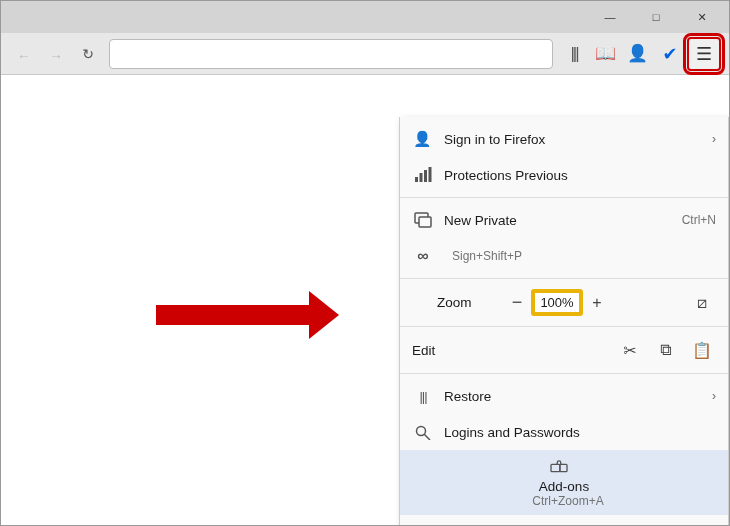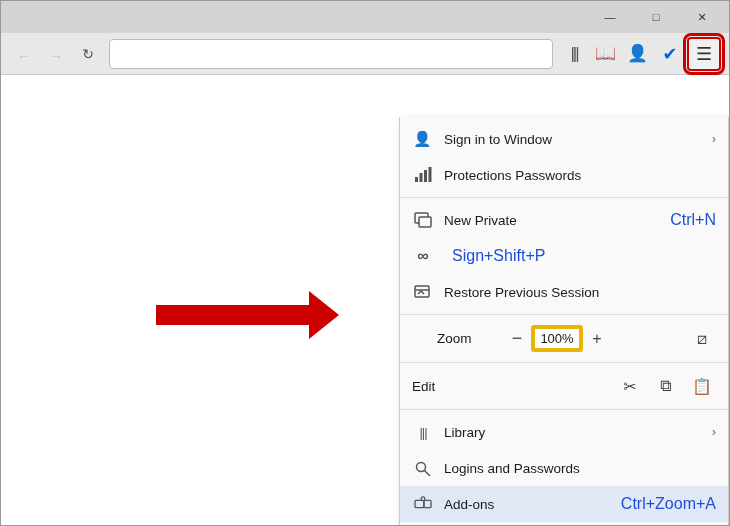--- a/index.html
+++ b/index.html
@@ -155,42 +155,42 @@
     .menu-item {
       display: flex;
       align-items: center;
       padding: 7px 12px;
       cursor: pointer;
       font-size: 13.5px;
       color: #1a1a1a;
       position: relative;
       min-height: 36px;
     }
-    .menu-item.add-ons-item { background: #e0e8f5; }
+    .menu-item.add-ons-item { background: #e0e8f5; flex-direction: column; }
 
     .menu-icon {
       width: 22px;
       height: 22px;
       margin-right: 10px;
       display: flex;
       align-items: center;
       justify-content: center;
       font-size: 15px;
       flex-shrink: 0;
       color: #444;
     }
 
     .menu-label {
       flex: 1;
       font-size: 13.5px;
     }
 
     .menu-shortcut {
-      font-size: 16px;
-      color: #1d4ed8;
+      font-size: 12px;
+      color: #737373;
       margin-left: 8px;
     }
 
     .menu-arrow {
       font-size: 12px;
       color: #666;
       margin-left: 4px;
     }
 
     .menu-divider {
@@ -303,64 +303,54 @@
       <div style="position:absolute; top:230px; left:155px; display:flex; align-items:center;">
         <div style="width:155px; height:20px; background:#cc0000; position:relative;">
           <div style="position:absolute; right:-28px; top:50%; transform:translateY(-50%); width:0; height:0; border-top:24px solid transparent; border-bottom:24px solid transparent; border-left:30px solid #cc0000;"></div>
         </div>
       </div>
 
       <div class="dropdown-menu">
 
         <div class="menu-item">
           <div class="menu-icon">👤</div>
-          <span class="menu-label">Sign in to Window</span>
+          <span class="menu-label">Sign in to Firefox</span>
           <span class="menu-arrow">›</span>
         </div>
 
         <div class="menu-item">
           <div class="menu-icon" style="font-size:14px;">
             <svg width="18" height="16" viewBox="0 0 18 16" fill="none" xmlns="http://www.w3.org/2000/svg">
               <rect x="1" y="10" width="3" height="5" fill="#555"></rect>
               <rect x="5.5" y="6" width="3" height="9" fill="#555"></rect>
               <rect x="10" y="3" width="3" height="12" fill="#555"></rect>
               <rect x="14.5" y="0" width="3" height="15" fill="#555"></rect>
             </svg>
           </div>
-          <span class="menu-label">Protections Passwords</span>
+          <span class="menu-label">Protections Previous</span>
         </div>
 
         <div class="menu-divider"></div>
 
         <div class="menu-item">
           <div class="menu-icon" style="font-size:14px;">
             <svg width="18" height="16" viewBox="0 0 18 16" fill="none">
               <rect x="1" y="1" width="13" height="10" rx="1" stroke="#555" stroke-width="1.5" fill="none"></rect>
               <rect x="5" y="5" width="12" height="10" rx="1" stroke="#555" stroke-width="1.5" fill="#f9f9f9"></rect>
             </svg>
           </div>
           <span class="menu-label">New Private</span>
           <span class="menu-shortcut">Ctrl+N</span>
         </div>
 
         <div class="menu-item">
           <div class="menu-icon" style="font-size:16px; font-weight:bold; color:#555;">∞</div>
           <span class="menu-shortcut">Sign+Shift+P</span>
         </div>
 
-        <div class="menu-item">
-          <div class="menu-icon" style="font-size:15px;">
-            <svg width="18" height="16" viewBox="0 0 18 16" fill="none">
-              <rect x="1" y="2" width="14" height="11" rx="1" stroke="#555" stroke-width="1.5" fill="none"></rect>
-              <line x1="1" y1="6" x2="15" y2="6" stroke="#555" stroke-width="1.5"></line>
-              <polyline points="4,10 7,7 10,10" stroke="#555" stroke-width="1.5" fill="none"></polyline>
-            </svg>
-          </div>
-          <span class="menu-label">Restore Previous Session</span>
-        </div>
 
         <div class="menu-divider"></div>
 
         <div class="menu-zoom-row">
           <span class="zoom-label">Zoom</span>
           <span class="zoom-minus" style="font-size:18px; margin-left:16px;">−</span>
           <span class="zoom-percent">100%</span>
           <span class="zoom-plus" style="font-size:16px;">+</span>
           <span style="flex:1;"></span>
           <span class="zoom-expand" style="font-size:16px;">⧄</span>
@@ -373,21 +363,21 @@
           <span style="flex:1;"></span>
           <span class="edit-btn">✂</span>
           <span class="edit-btn">⧉</span>
           <span class="edit-btn">📋</span>
         </div>
 
         <div class="menu-divider"></div>
 
         <div class="menu-item">
           <div class="menu-icon" style="font-size:13px; letter-spacing:-1px; color:#555;">|||</div>
-          <span class="menu-label">Library</span>
+          <span class="menu-label">Restore</span>
           <span class="menu-arrow">›</span>
         </div>
 
         <div class="menu-item">
           <div class="menu-icon" style="font-size:14px;">
             <svg width="18" height="16" viewBox="0 0 18 16" fill="none">
               <circle cx="7" cy="7" r="4.5" stroke="#555" stroke-width="1.5" fill="none"></circle>
               <line x1="10.2" y1="10.2" x2="16" y2="16" stroke="#555" stroke-width="1.5"></line>
             </svg>
           </div>

